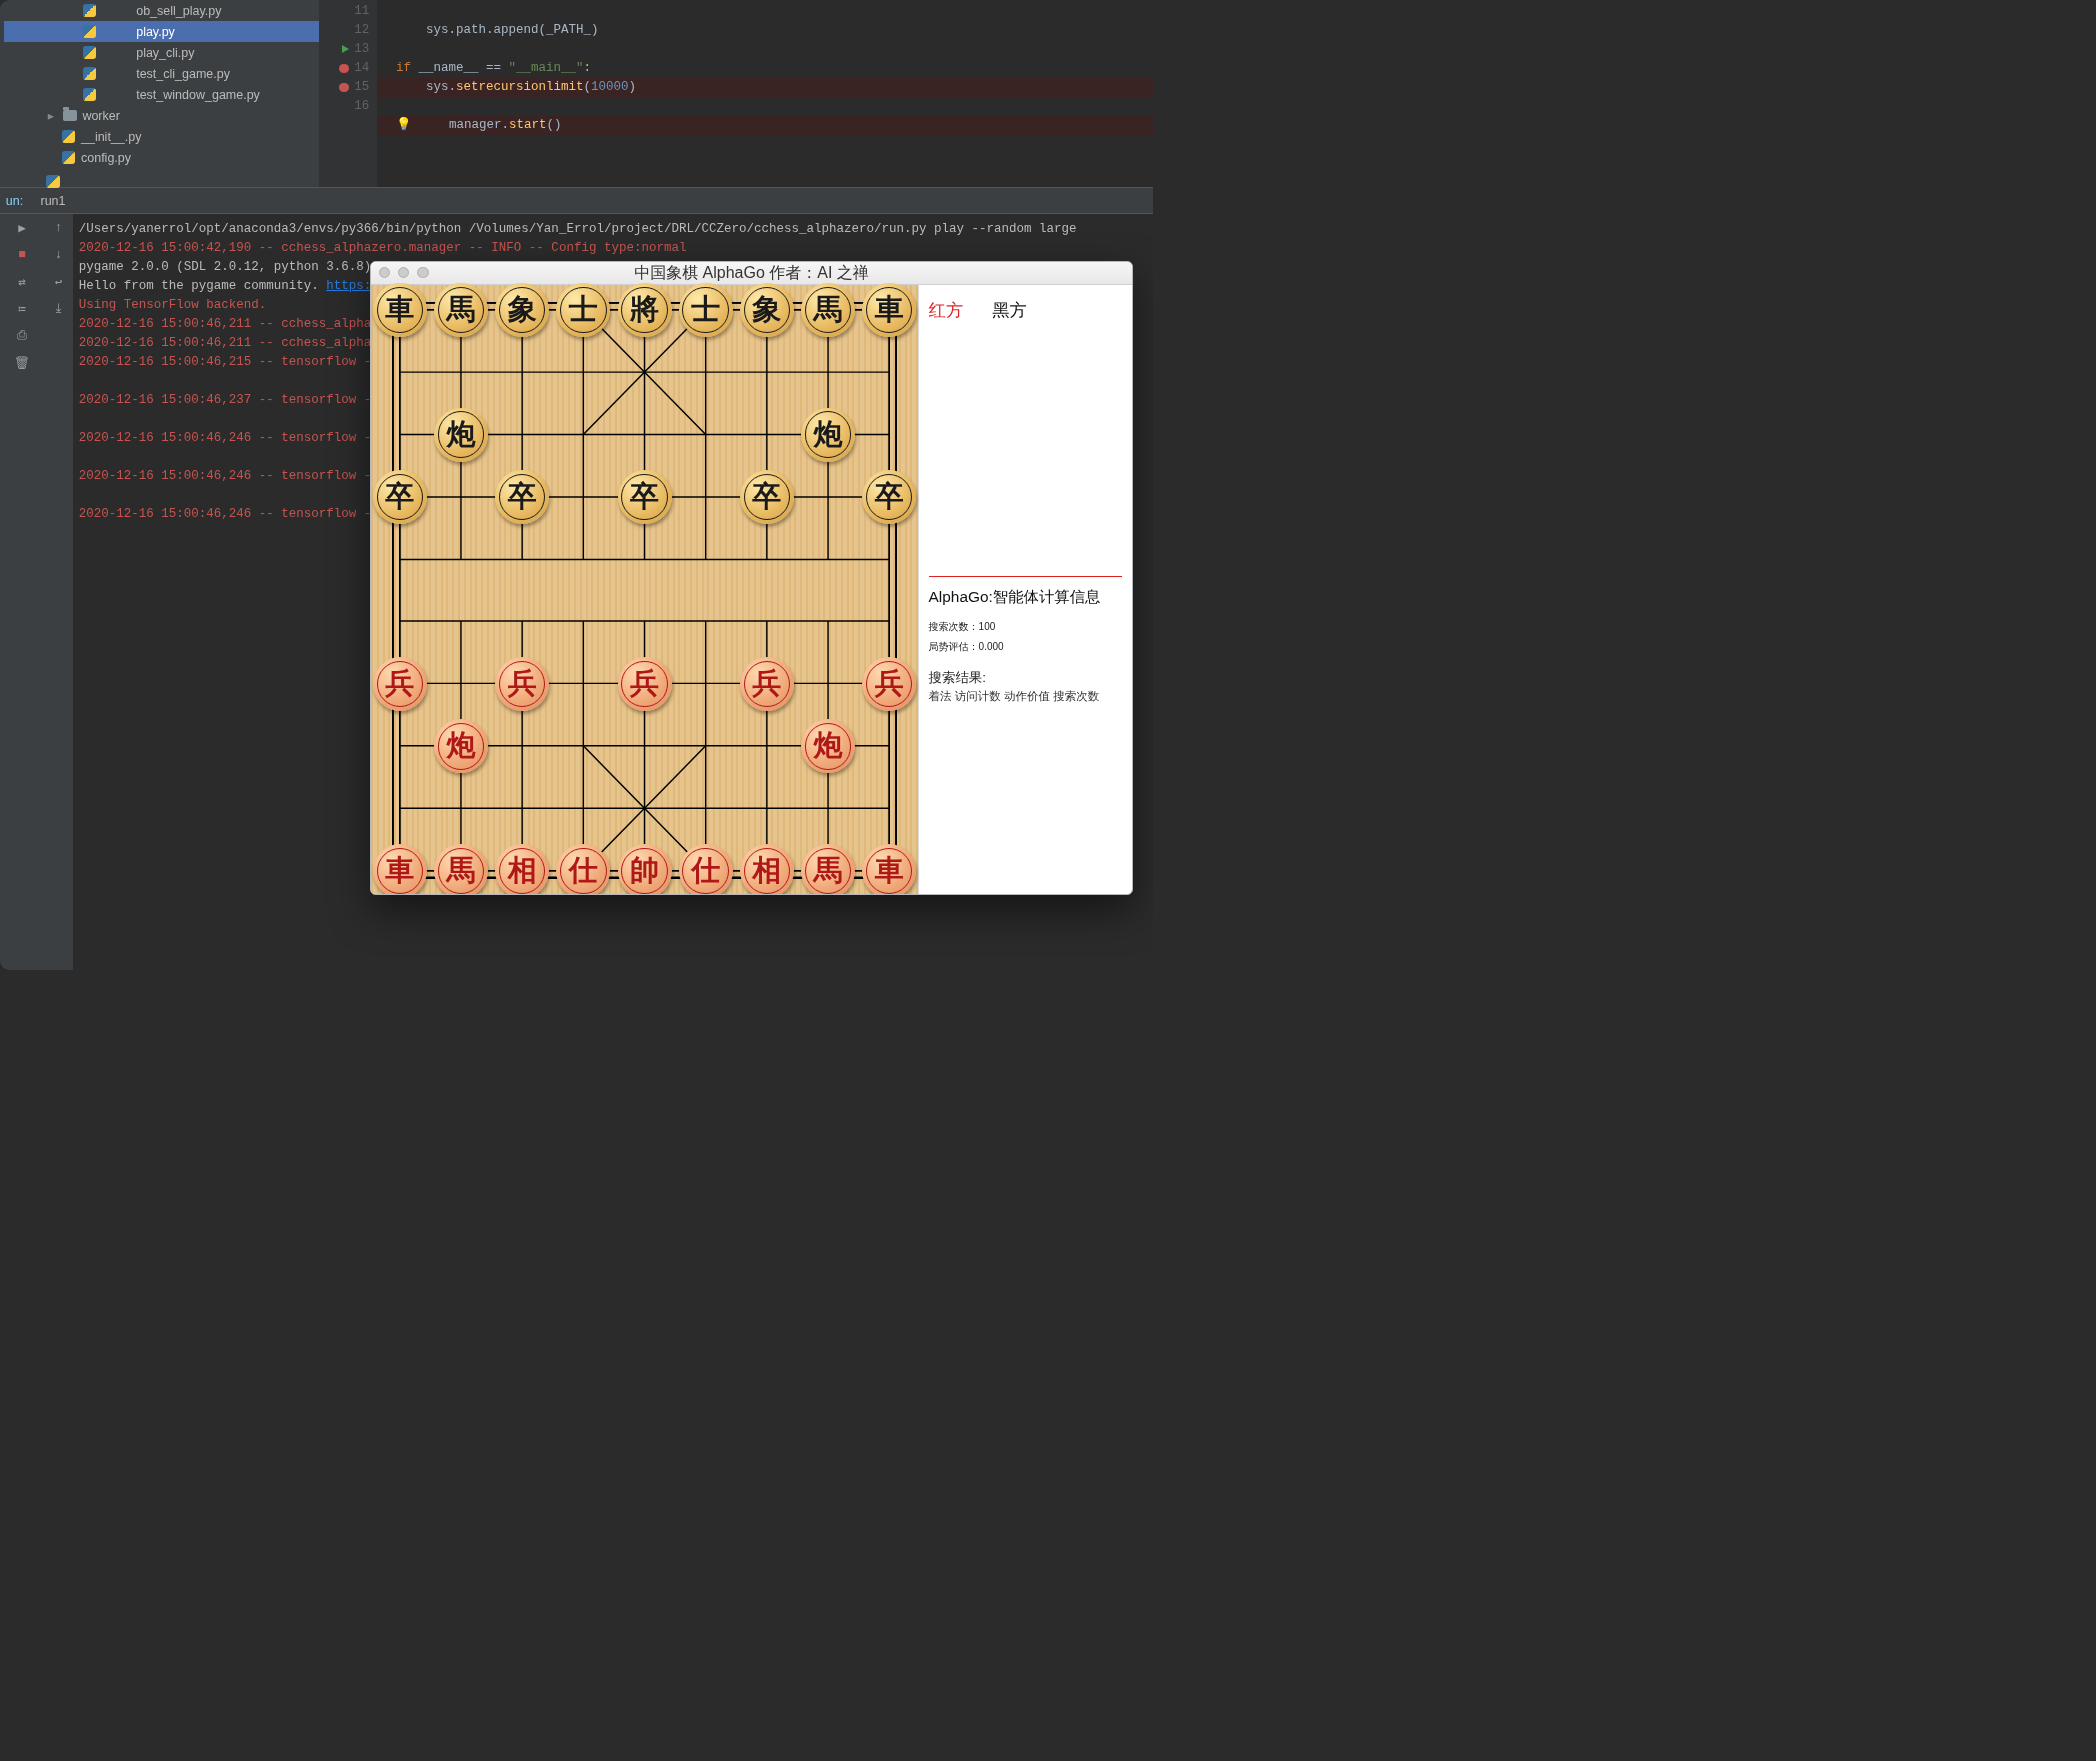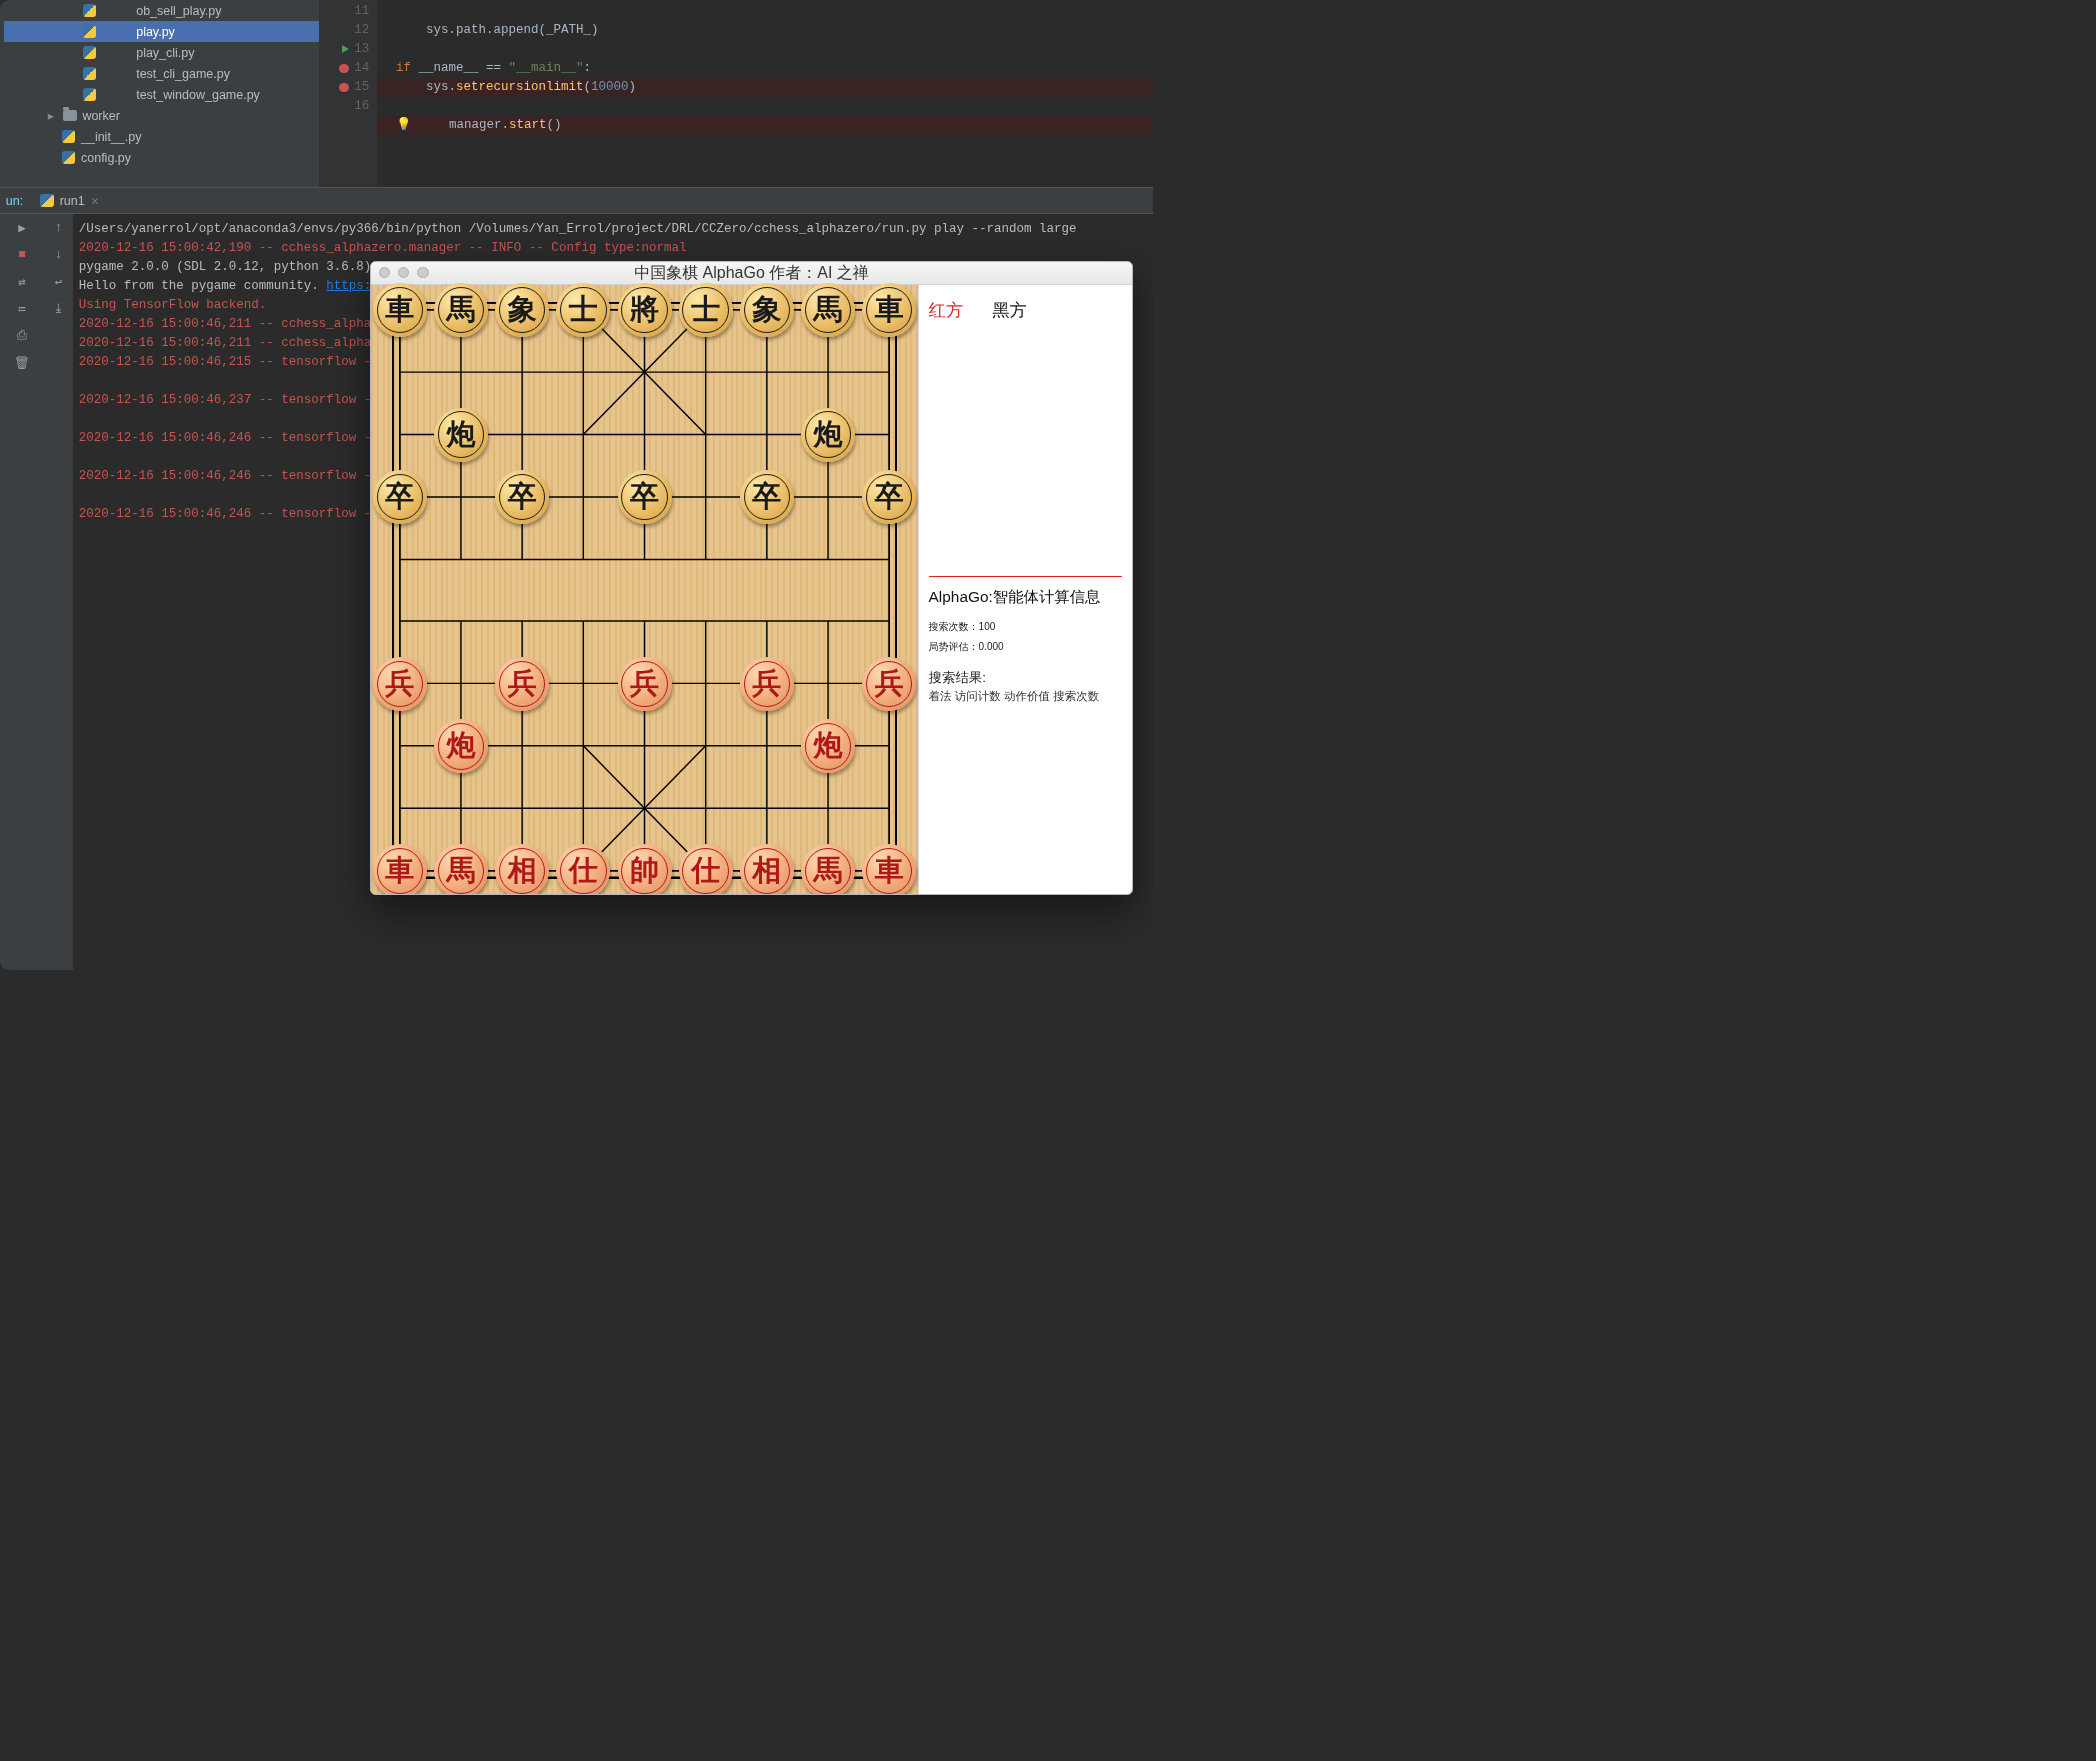--- a/index.html
+++ b/index.html
@@ -76,21 +76,21 @@
 .code .bulb { color:#ffc66d; }
 .bp-line { background:#3a2323; display:block; margin-left:-19px; padding-left:19px;}
 
 
 .run-tab {
   height:27px; background:#3c3f41; border-top:1px solid #555; border-bottom:1px solid #555;
   display:flex; align-items:center; gap:9.6px; padding-left:5.8px;
   font-family:"Helvetica Neue",Arial,sans-serif; font-size:12.5px; color:#bbb;
 }
 .run-tab .lbl { color:#7dd3fc;text-align:right;}
-.run-tab .tab { display:flex; align-items:center; gap:5.8px; padding:1.9px 7.7px; border-radius:2.9px;}
+.run-tab .tab { display:flex; align-items:center; gap:5.8px; padding:1.9px 7.7px; border-radius:2.9px;flex-direction:column;}
 .run-tab .close { color:#777; font-size:10.6px;}
 .console-wrap { display:flex; height: calc(100% - 187px - 27px); }
 .console-icons {
   width:44px; background:#3c3f41; display:flex; flex-direction:column; align-items:center;
   padding-top:5.8px; gap:9.6px; color:#9aa0a6;
 }
 .cicons-col2 { width:29px; }
 .ci { width:17.3px; height:17.3px; display:flex; align-items:center; justify-content:center; cursor:pointer;}
 .console {
   flex:1; background:#2b2b2b; padding:5.8px 5.8px 0 5.8px;

